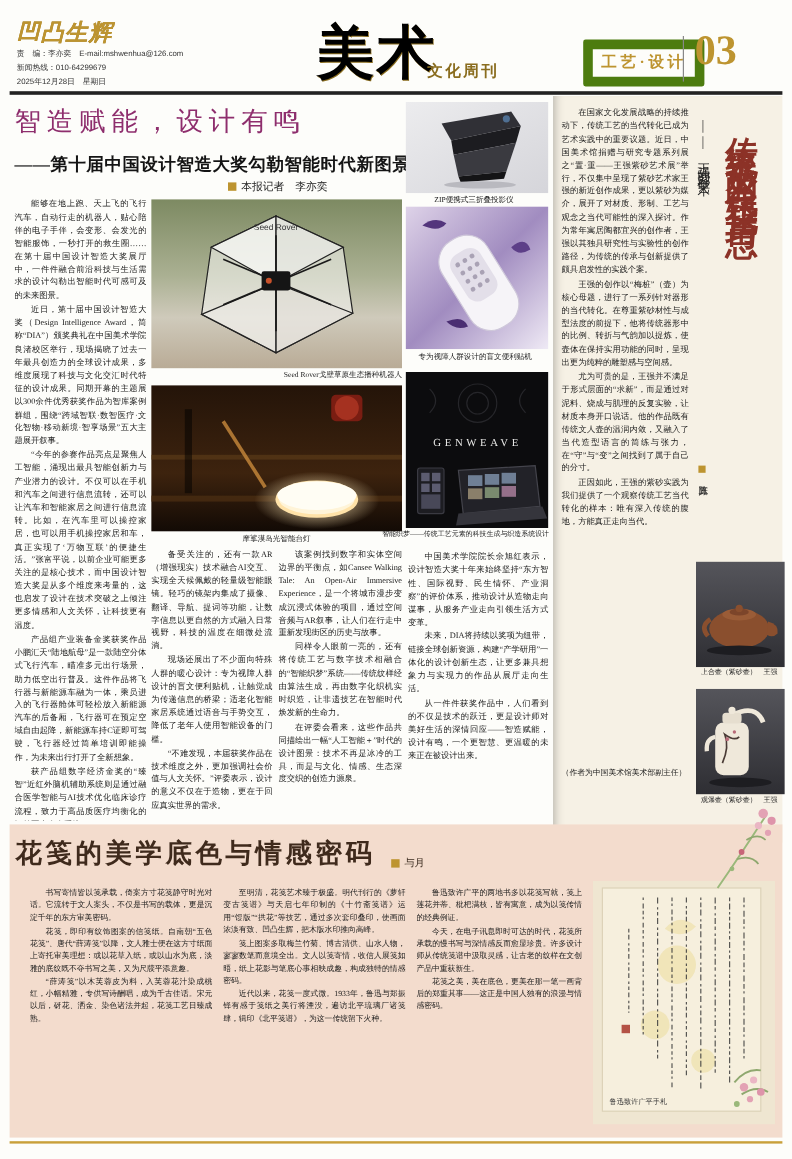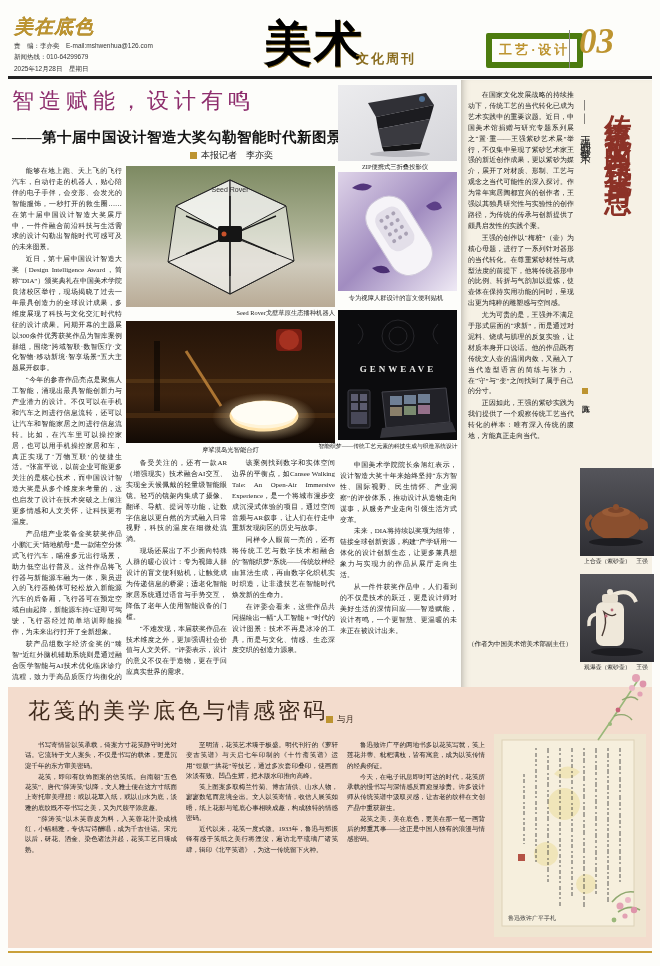--- a/index.html
+++ b/index.html
@@ -7,78 +7,78 @@
        font-family:"Liberation Serif","DejaVu Serif",serif;color:#111;overflow:hidden;}
   .abs{position:absolute;}
   
   .brand{left:14px;top:14px;font-size:19px;font-weight:bold;font-style:italic;
          color:#bd9430;letter-spacing:1px;text-shadow:0 0 .4px #9a7820;}
   .mastinfo{left:14px;top:40px;font-size:6.5px;color:#333;line-height:1.75;
             font-family:"Liberation Sans",sans-serif;}
   .weekly-big{left:264px;top:12px;font-size:48px;font-weight:bold;color:#000000;
               letter-spacing:2px;text-shadow:.5px .5px 0 #8a6d1f;}
   .weekly-sub{left:356px;top:50px;font-size:13px;font-weight:bold;color:#8a6d1f;letter-spacing:2px;}
-  .section-box{left:486px;top:33px;border:6px solid #4d7c0f;color:#bd9430;font-weight:bold;
+  .section-box{left:486px;top:33px;border:8px solid #4d7c0f;color:#bd9430;font-weight:bold;
                font-size:13px;letter-spacing:3px;padding:2px 7px 3px;border-radius:2px;}
-  .pagenum{left:579px;top:22px;font-size:35px;color:#bd9430;font-weight:bold;font-style:italic;}
+  .pagenum{left:579px;top:22px;font-size:35px;color:#bd9430;font-weight:bold;}
   .hdr-vline{left:569px;top:30px;width:1px;height:38px;background:#888;}
   .hdr-rule{left:8px;top:76px;width:644px;height:3px;background:#222;}
   
   .headline{left:12px;top:86px;font-size:22px;font-weight:normal;color:#8e2e6d;letter-spacing:5px;}
   .subhead{left:12px;top:128px;font-size:14.5px;font-weight:bold;color:#141414;letter-spacing:.5px;}
   .byline{left:190px;top:149px;width:145px;font-size:9px;color:#222;}
   .sq{display:inline-block;width:7px;height:7px;background:#bd9430;margin-right:4px;vertical-align:-1px;}
   .txtcol{font-size:6.9px;line-height:1.58;text-align:justify;overflow:hidden;color:#1a1a1a;}
   .txtcol p{margin:0 0 1px;text-indent:2em;}
   .cap{font-size:6.3px;color:#222;text-align:center;line-height:1.3;}
   .col1{left:12px;top:166px;width:110px;height:518px;}
   .img-seed{left:126px;top:166px;width:209px;height:141px;}
   .cap-seed{left:126px;top:309px;width:209px;text-align:right;}
   .img-lamp{left:126px;top:321px;width:209px;height:122px;}
   .cap-lamp{left:126px;top:446px;width:209px;}
   .img-zip{left:338px;top:85px;width:119px;height:76px;}
   .cap-zip{left:330px;top:163px;width:130px;}
   .img-braille{left:338px;top:172px;width:119px;height:119px;}
   .cap-braille{left:326px;top:294px;width:140px;}
-  .img-gen{left:338px;top:310px;width:119px;height:136px;font-weight:bold;}
+  .img-gen{left:338px;top:310px;width:119px;height:136px;}
   .cap-gen{left:316px;top:443px;width:144px;font-size:5.8px;}
   .col2{left:126px;top:458px;width:101px;height:226px;}
   .col3{left:232px;top:458px;width:103px;height:226px;}
   .col4{left:340px;top:460px;width:117px;height:224px;}
   
   .right-bg{left:461px;top:80px;width:191px;height:622px;background:#f6f1e5;
             box-shadow:inset 7px 0 9px -7px rgba(0,0,0,.35);}
   .rcol{left:468px;top:90px;width:106px;height:548px;}
   .rnote{left:468px;top:640px;width:106px;font-size:6.5px;color:#1a1a1a;}
   .rtitle{left:600px;top:92px;height:360px;writing-mode:vertical-rl;font-size:27px;font-weight:bold;
           color:#8c3227;letter-spacing:7px;}
   .rsub{left:578px;top:100px;height:230px;writing-mode:vertical-rl;font-size:10.5px;color:#222;letter-spacing:3px;}
   .rauthor{left:579px;top:388px;height:60px;writing-mode:vertical-rl;font-size:8px;color:#222;}
   .sqv{display:inline-block;width:6px;height:6px;background:#bd9430;margin-bottom:4px;}
   .img-t1{left:580px;top:468px;width:74px;height:88px;}
   .cap-t1{left:572px;top:558px;width:88px;font-size:5.8px;}
   .img-t2{left:580px;top:574px;width:74px;height:88px;}
   .cap-t2{left:572px;top:664px;width:88px;font-size:5.8px;}
   
   .bot-bg{left:8px;top:687px;width:644px;height:261px;background:#f3dccd;}
-  .btitle{left:28px;top:696px;font-size:22px;font-weight:normal;color:#3f2a1c;letter-spacing:3px;}
+  .btitle{left:13px;top:696px;font-size:22px;font-weight:bold;color:#3f2a1c;letter-spacing:3px;}
   .bby{left:300px;top:714px;width:80px;text-align:center;font-size:8.5px;color:#3a2a1e;}
   .bcol{font-size:6.5px;}
   .bcol1{left:25px;top:740px;width:152px;height:198px;}
   .bcol2{left:186px;top:740px;width:152px;height:198px;}
   .bcol3{left:347px;top:740px;width:138px;height:198px;}
   .img-letter{left:494px;top:734px;width:152px;height:203px;}
   .bot-rule{left:8px;top:951px;width:644px;height:2px;background:#c9a03a;}
   .flowers-top{left:588px;top:664px;}
   svg{display:block;}
 </style>
 </head>
 <body>
 
-<div class="abs brand">美在底色</div>
+<div class="abs brand">凹凸生辉</div>
 <div class="abs mastinfo">
   <div>责　编：李亦奕　E-mail:mshwenhua@126.com</div>
   <div>新闻热线：010-64299679</div>
   <div>2025年12月28日　星期日</div>
 </div>
 <div class="abs weekly-big">美术</div>
 <div class="abs weekly-sub">文化周刊</div>
 <div class="abs section-box">工艺·设计</div>
 <div class="abs hdr-vline"></div>
 <div class="abs pagenum">03</div>

